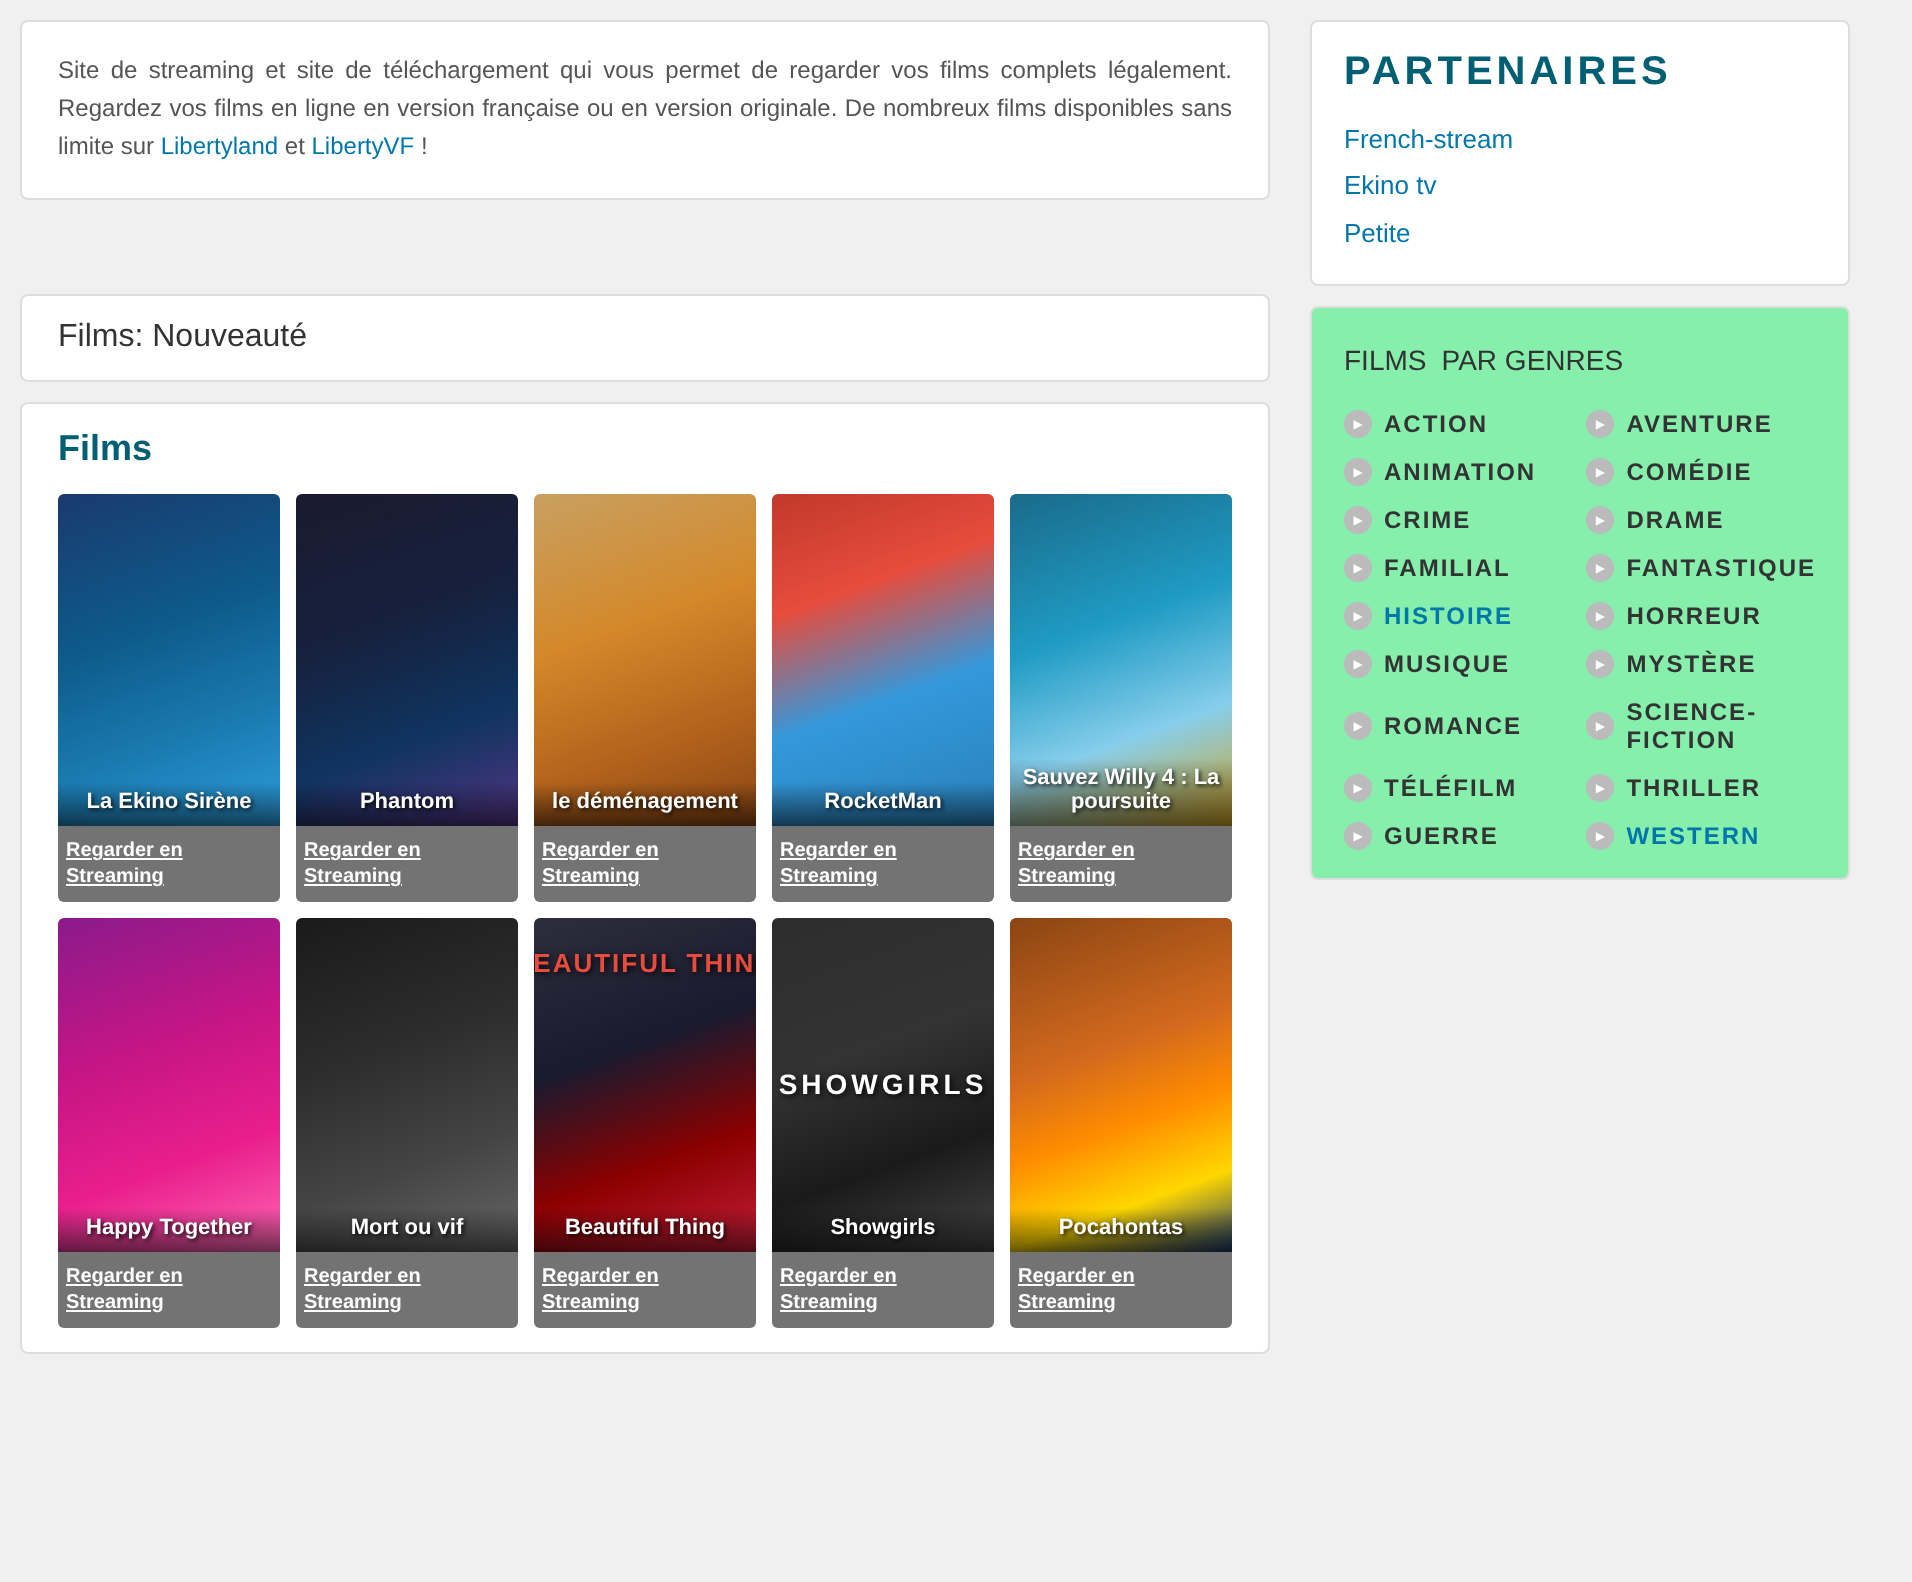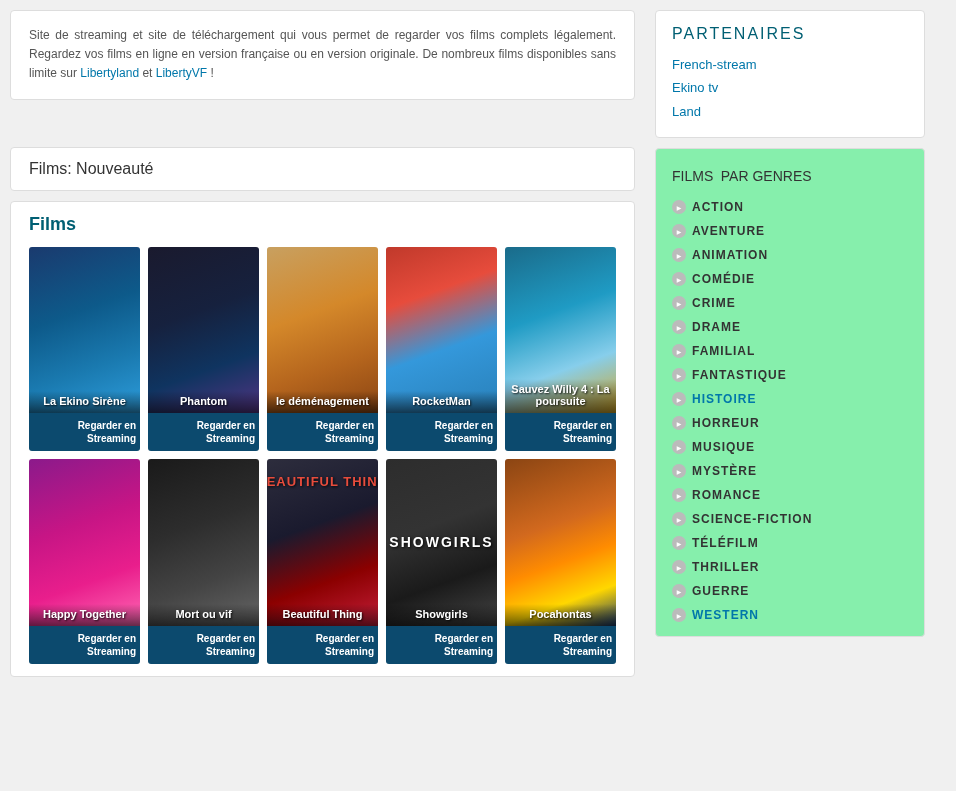--- a/index.html
+++ b/index.html
@@ -128,28 +128,29 @@
       font-size: 11px;
       font-weight: bold;
       text-align: center;
       padding: 4px 4px 6px;
       text-shadow: 1px 1px 2px rgba(0,0,0,0.8);
       width: 100%;
       background: linear-gradient(transparent, rgba(0,0,0,0.6));
     }
 
     .film-watch-btn {
-      background: #0c4a6e;
+      background: #737373;
       color: #fff;
       font-size: 10px;
-      text-align: right;
+      text-align: left;
       padding: 6px 4px;
       cursor: pointer;
       font-weight: bold;
       line-height: 1.3;
+      text-decoration: underline;
     }
 
     
     .beautiful-thing-text {
       position: absolute;
       top: 15px;
       left: 50%;
       transform: translateX(-50%);
       color: #e74c3c;
       font-size: 13px;
@@ -163,22 +164,22 @@
 
     
     .sidebar-partenaires {
       background: #fff;
       border: 1px solid #ddd;
       border-radius: 4px;
       padding: 14px 16px;
       margin-bottom: 10px;
     }
     .sidebar-partenaires h2 {
-      font-size: 16px;
-      font-weight: normal;
+      font-size: 20px;
+      font-weight: bold;
       color: #005f73;
       letter-spacing: 2px;
       text-transform: uppercase;
       margin-bottom: 10px;
     }
     .partenaire-link {
       display: block;
       color: #0077aa;
       text-decoration: none;
       font-size: 13px;
@@ -202,21 +203,21 @@
     .sidebar-genres h2 span {
       font-size: 14px;
       font-weight: normal;
       color: #333;
       text-transform: none;
       letter-spacing: 0;
     }
 
     .genres-grid {
       display: grid;
-      grid-template-columns: 1fr;
+      grid-template-columns: 1fr 1fr;
       row-gap: 10px;
       column-gap: 8px;
     }
 
     .genre-item {
       display: flex;
       align-items: center;
       gap: 6px;
       cursor: pointer;
     }
@@ -362,21 +363,21 @@
   </div>
 </div>
 
 <div class="sidebar">
 
   <div class="sidebar-partenaires">
     <h2>PARTENAIRES</h2>
     <div id="partenaires-list">
         <a class="partenaire-link" href="#">French-stream</a>
         <a class="partenaire-link" href="#">Ekino tv</a>
-        <a class="partenaire-link" href="#">Land</a>
+        <a class="partenaire-link" href="#">Petite</a>
       </div>
   </div>
 
   <div class="sidebar-genres">
     <h2>
       <span>FILMS</span> <span>PAR GENRES</span>
     </h2>
     <div class="genres-grid" id="genres-grid">
         <div class="genre-item">
           <div class="genre-icon"></div>

